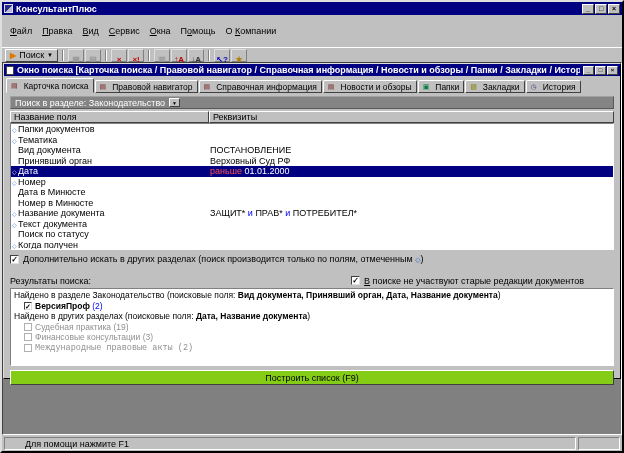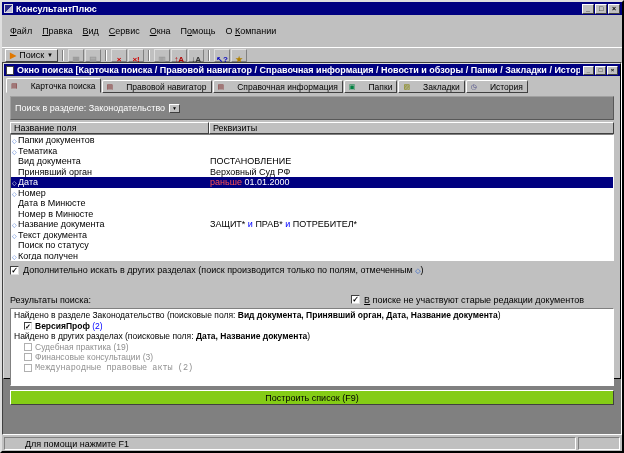--- a/index.html
+++ b/index.html
@@ -36,29 +36,29 @@
   .mdi{flex:1;background:#808080;border:1px solid;border-color:#404040 #fff #fff #404040;
        position:relative;overflow:hidden;}
   .iwin{position:absolute;left:0;top:0;right:0;height:316px;background:#c0c0c0;
         border:1px solid;border-color:#dfdfdf #000 #000 #dfdfdf;display:flex;flex-direction:column;}
   .ititle{flex:0 0 12px;background:#000080;color:#fff;font-weight:bold;display:flex;
           align-items:center;gap:3px;padding:0 2px;}
   .doc-ico{width:8px;height:9px;flex:0 0 auto;background:#fff;border:1px solid #404040;}
   .iwbtn{width:11px;height:9px;font-size:6px;line-height:6px;}
   
   .tabbar{flex:0 0 17px;display:flex;align-items:flex-end;padding:2px 2px 0;gap:1px;}
-  .tab{display:flex;align-items:center;gap:13px;height:13px;padding:0 4px;background:#c0c0c0;
+  .tab{display:flex;align-items:center;gap:6px;height:13px;padding:0 4px;background:#c0c0c0;
        border:1px solid;border-color:#fff #404040 #404040 #fff;border-radius:2px 2px 0 0;
        font-size:8.5px;white-space:nowrap;}
   .tab.active{height:15px;border-bottom-color:#c0c0c0;}
   .tab-ico{font-size:7px;line-height:7px;}
   
   .content{flex:1;padding:3px 6px 3px;display:flex;flex-direction:column;}
   .sect{flex:0 0 13px;background:#848484;border:1px solid;border-color:#a0a0a0 #585858 #585858 #a0a0a0;
-        color:#fff;display:flex;align-items:center;gap:4px;padding:6px 4px;}
+        color:#fff;display:flex;align-items:center;gap:4px;padding:0 4px;}
   .sect-dd{width:11px;height:9px;background:#c0c0c0;border:1px solid;padding:0;
            border-color:#fff #404040 #404040 #fff;color:#000;font-size:5px;line-height:6px;
            text-align:center;font-family:inherit;}
   .colhdr{flex:0 0 12px;display:flex;margin-top:2px;}
   .colcell{background:#c0c0c0;border:1px solid;border-color:#fff #404040 #404040 #fff;
            padding:0 3px;display:flex;align-items:center;}
   .colcell.c1{flex:0 0 199px;}
   .colcell.c2{flex:1;}
   .flist{flex:0 0 127px;background:#fff;border:1px solid;border-color:#808080 #fff #fff #808080;
          overflow:hidden;}
@@ -66,21 +66,21 @@
   .diamond{display:inline-block;width:7px;padding-left:1px;color:#3366cc;font-size:6px;}
   .fval{position:absolute;left:199px;top:0;}
   .lrow.selected{background:#000080;color:#fff;}
   .lrow.selected .diamond{color:#fff;}
   
   .extra{flex:0 0 10px;display:flex;align-items:center;gap:4px;margin-top:4px;white-space:nowrap;}
   .cb{width:9px;height:9px;flex:0 0 auto;background:#fff;border:1px solid;
       border-color:#404040 #dfdfdf #dfdfdf #404040;font-size:8px;line-height:8px;
       text-align:center;font-weight:bold;}
   .diamond-inline{color:#3366cc;font-size:7px;}
-  .resline{flex:0 0 11px;display:flex;gap:4px;margin-top:20px;}
+  .resline{flex:0 0 11px;display:flex;align-items:center;gap:4px;margin-top:11px;}
   .resline .spacer{flex:1;}
   .resline .rpad{width:26px;}
   
   .resbox{flex:0 0 78px;background:#fff;border:1px solid;border-color:#808080 #fff #fff #808080;
           margin-top:2px;padding:1px 3px;font-size:8.5px;}
   .rrow{height:10.5px;line-height:10.5px;display:flex;align-items:center;white-space:nowrap;}
   .rrow.ind{padding-left:10px;}
   .cb.small{width:8px;height:8px;margin-right:3px;font-size:7px;line-height:7px;}
   .cb.disabled{border-color:#b0b0b0;}
   
@@ -158,20 +158,24 @@
             <span class="tab-ico" style="color: rgb(128, 48, 48);">▤</span>
             <span class="tab-lbl">Карточка поиска</span>
           </div>
           <div class="tab">
             <span class="tab-ico" style="color: rgb(128, 48, 48);">▤</span>
             <span class="tab-lbl">Правовой навигатор</span>
           </div>
           <div class="tab">
             <span class="tab-ico" style="color: rgb(128, 48, 48);">▤</span>
             <span class="tab-lbl">Справочная информация</span>
+          </div>
+          <div class="tab">
+            <span class="tab-ico" style="color: rgb(128, 48, 48);">▤</span>
+            <span class="tab-lbl">Новости и обзоры</span>
           </div>
           <div class="tab">
             <span class="tab-ico" style="color: rgb(0, 128, 64);">▣</span>
             <span class="tab-lbl">Папки</span>
           </div>
           <div class="tab">
             <span class="tab-ico" style="color: rgb(128, 128, 0);">▨</span>
             <span class="tab-lbl">Закладки</span>
           </div>
           <div class="tab">

